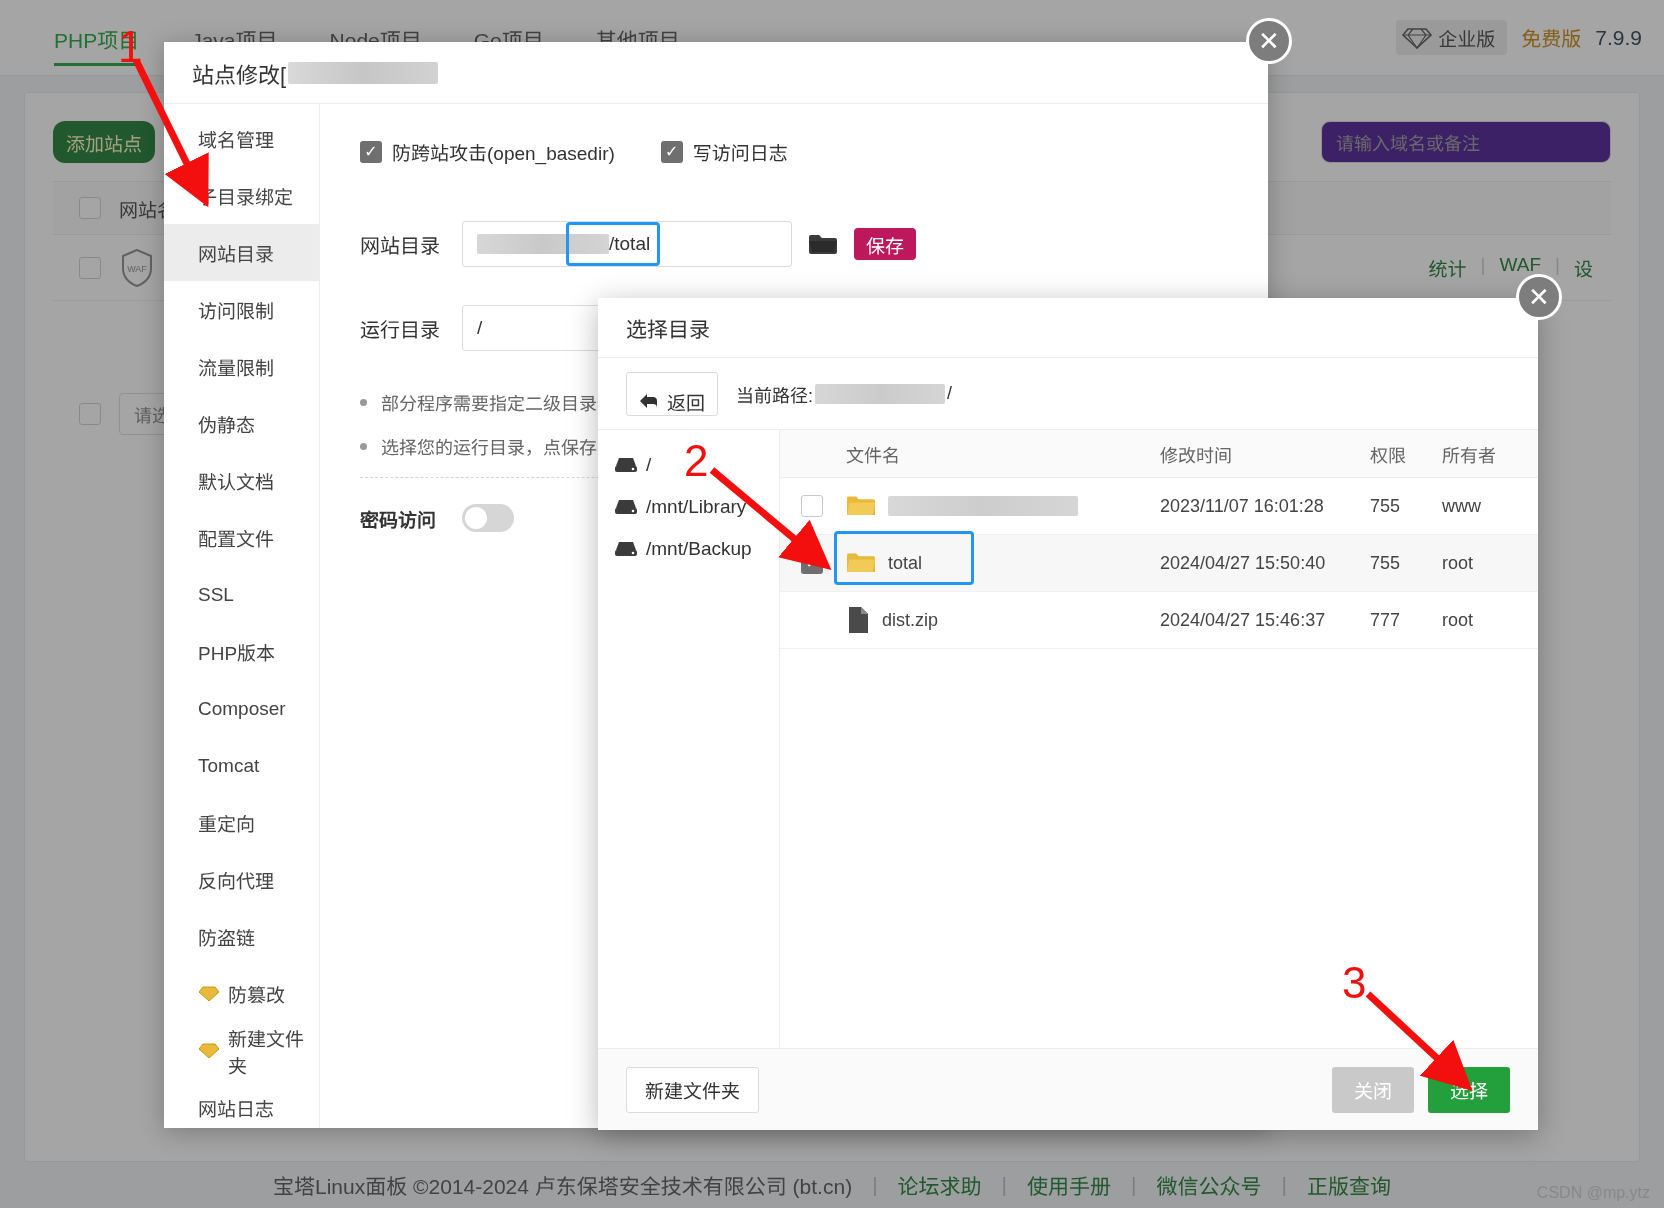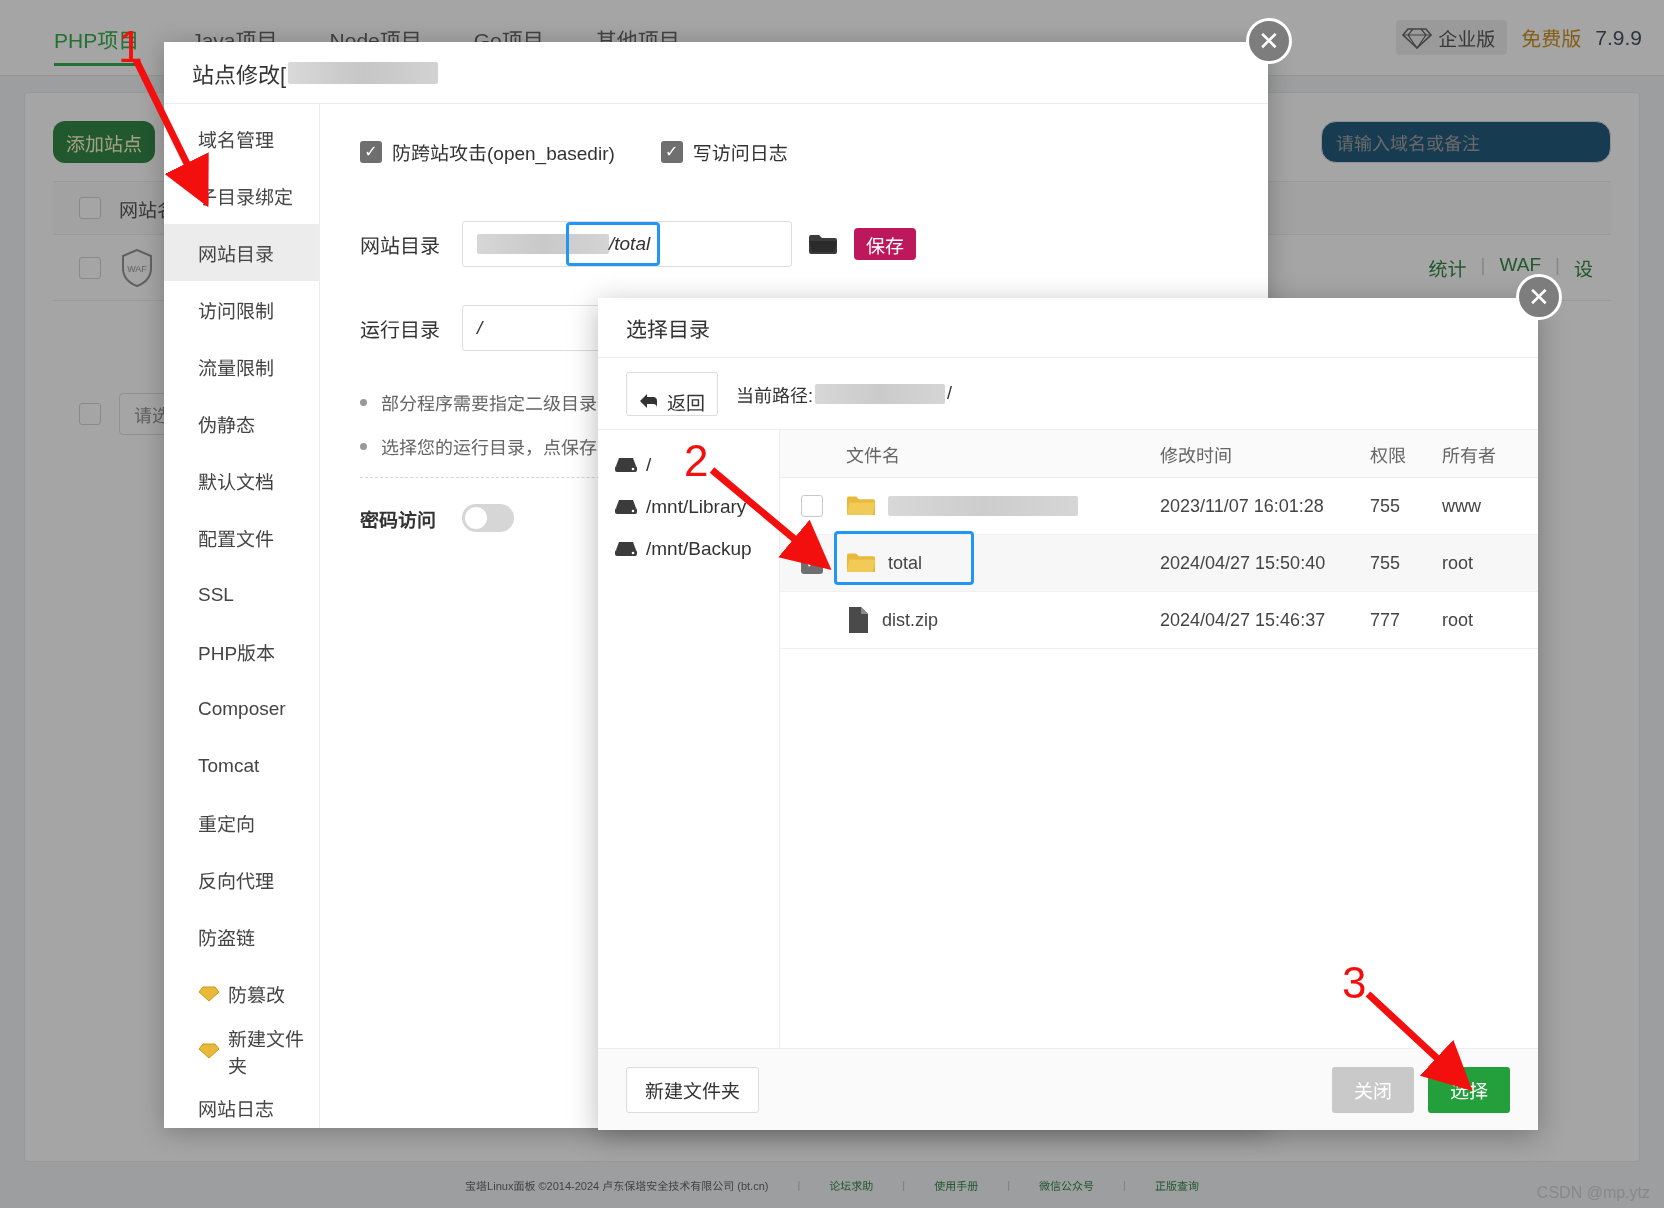--- a/index.html
+++ b/index.html
@@ -47,21 +47,21 @@
     background: #1c7a32; color: #fef9c3; font-size: 19px; border-radius: 12px;
     display: flex; align-items: center; justify-content: center;
   }
   .btn-mod {
     position: absolute; left: 142px; top: 28px; width: 96px; height: 42px;
     background: #fff; border: 1px solid #ddd; border-radius: 4px; color: #555;
     font-size: 19px; display: flex; align-items: center; justify-content: center; overflow: hidden;
   }
   .search-box {
     position: absolute; right: 28px; top: 28px; width: 290px; height: 42px;
-    border: 1px solid #ddd; border-radius: 15px; background: #0c4a6e;
+    border: 1px solid #ddd; border-radius: 9px; background: #4c1d95;
     display: flex; align-items: center; padding: 0 14px; color: #999; font-size: 18px;
   }
   .tbl { position: absolute; left: 28px; right: 28px; top: 88px; }
   .tbl-head {
     display: flex; align-items: center; height: 54px;
     border-top: 1px solid #ececec; border-bottom: 1px solid #ececec; background: #fafafa;
     font-size: 19px; color: #444;
   }
   .tbl-row {
     display: flex; align-items: center; height: 66px;
@@ -79,22 +79,22 @@
   .col-ops { margin-left: auto; display: flex; gap: 14px; color: #1c7a32; padding-right: 18px; }
   .col-ops span.sep { color: #ccc; }
   .batch-row { position: absolute; left: 28px; top: 300px; display: flex; align-items: center; gap: 0; }
   .batch-select {
     width: 300px; height: 42px; border: 1px solid #ddd; border-radius: 4px; background: #fff;
     display: flex; align-items: center; padding: 0 14px; color: #888; font-size: 18px;
   }
   .page-num { position: absolute; right: 120px; top: 308px; font-size: 19px; color: #444; }
   .bg-footer {
     position: absolute; left: 0; right: 0; bottom: 0; height: 46px;
-    display: flex; align-items: center; justify-content: center; gap: 29px;
-    font-size: 11px; color: #555; background: #f2f3f4;
+    display: flex; align-items: center; justify-content: center; gap: 20px;
+    font-size: 21px; color: #555; background: #f2f3f4;
   }
   .bg-footer a { color: #1c7a32; text-decoration: none; }
   .bg-footer .sep { color: #bbb; }
 
   
   .modal1 {
     position: absolute; left: 164px; top: 42px; width: 1104px; height: 1086px;
     background: #ffffff; z-index: 10; box-shadow: 0 4px 24px rgba(0,0,0,.25);
   }
   .m1-title {
@@ -121,21 +121,21 @@
   .chk { display: flex; align-items: center; gap: 10px; font-size: 19px; color: #333; }
   .chk .box {
     width: 22px; height: 22px; border-radius: 3px; background: #6f6f6f;
     display: flex; align-items: center; justify-content: center;
     color: #fff; font-size: 16px; line-height: 1;
   }
   .f-row { display: flex; align-items: center; gap: 16px; margin-bottom: 38px; }
   .f-lab { font-size: 20px; color: #333; width: 86px; flex: 0 0 86px; }
   .f-input {
     width: 330px; height: 46px; border: 1px solid #dcdcdc; border-radius: 3px; background: #fff;
-    display: flex; align-items: center; padding: 0 14px; font-size: 19px; color: #333; position: relative; font-style: italic;
+    display: flex; align-items: center; padding: 0 14px; font-size: 19px; color: #333; position: relative;
   }
   .f-input .pmask { display: inline-block; height: 20px; width: 132px;
                     background: linear-gradient(90deg,#d7d7d7,#c9c9c9,#d4d4d4); border-radius: 2px; }
   .hl-box {
     position: absolute; border: 3px solid #2196f3; border-radius: 4px; pointer-events: none;
   }
   .folder-ic { width: 30px; height: 24px; flex: 0 0 auto; }
   .btn-save {
     width: 62px; height: 32px; background: #be185d; color: #fff; border-radius: 4px;
     display: flex; align-items: center; justify-content: center; font-size: 19px;

